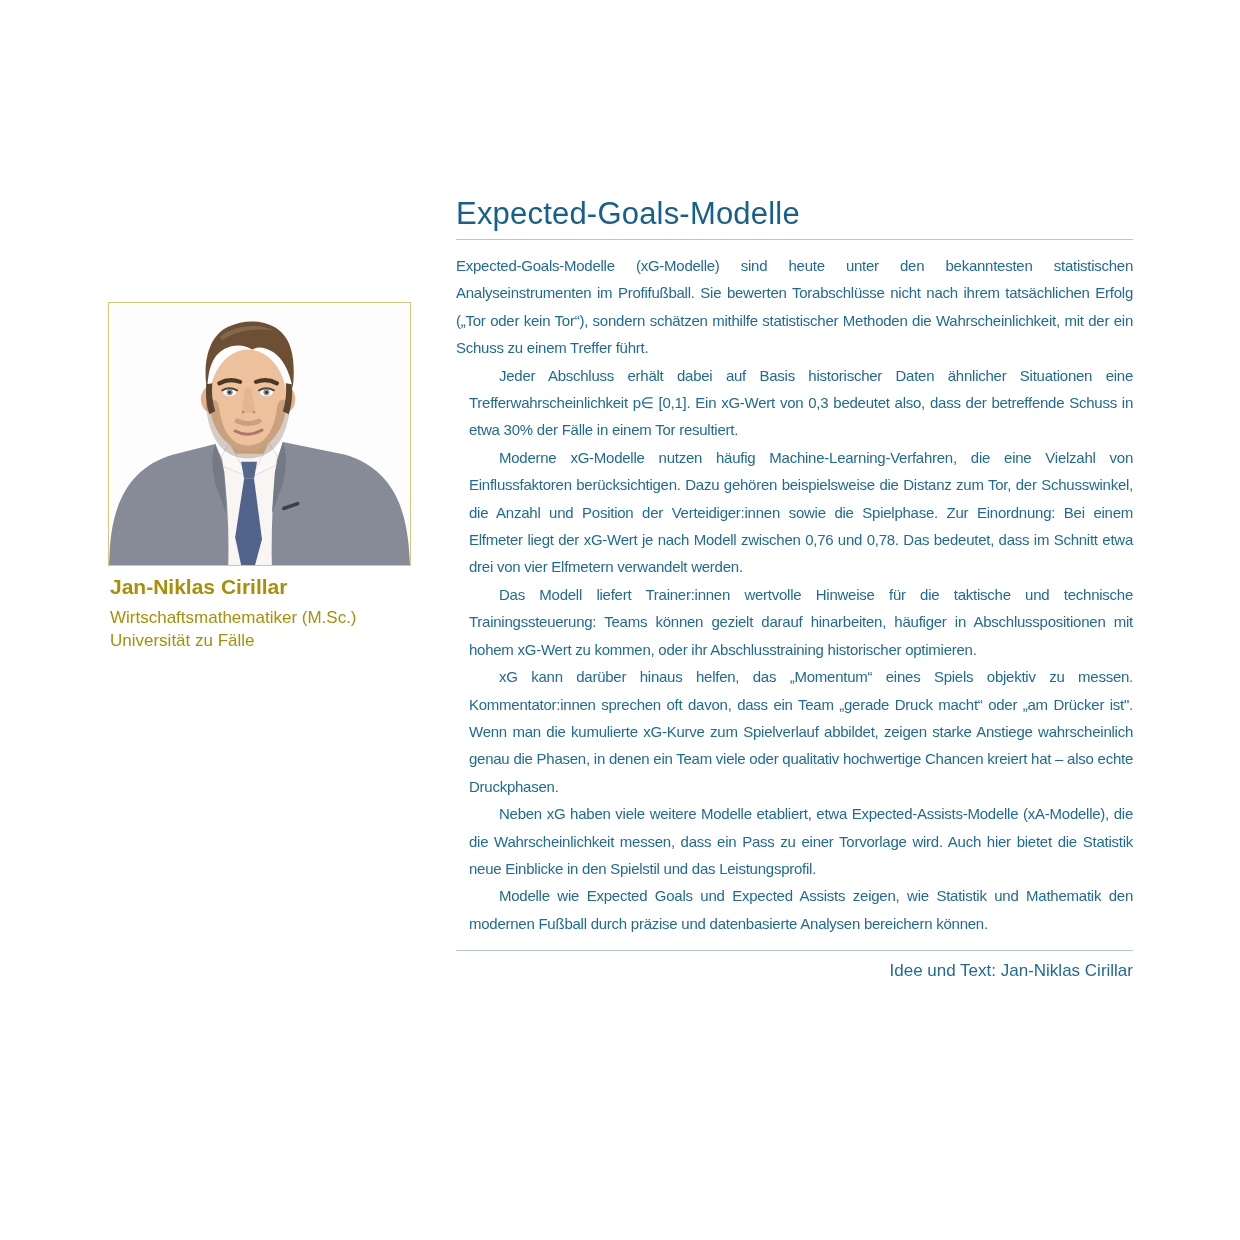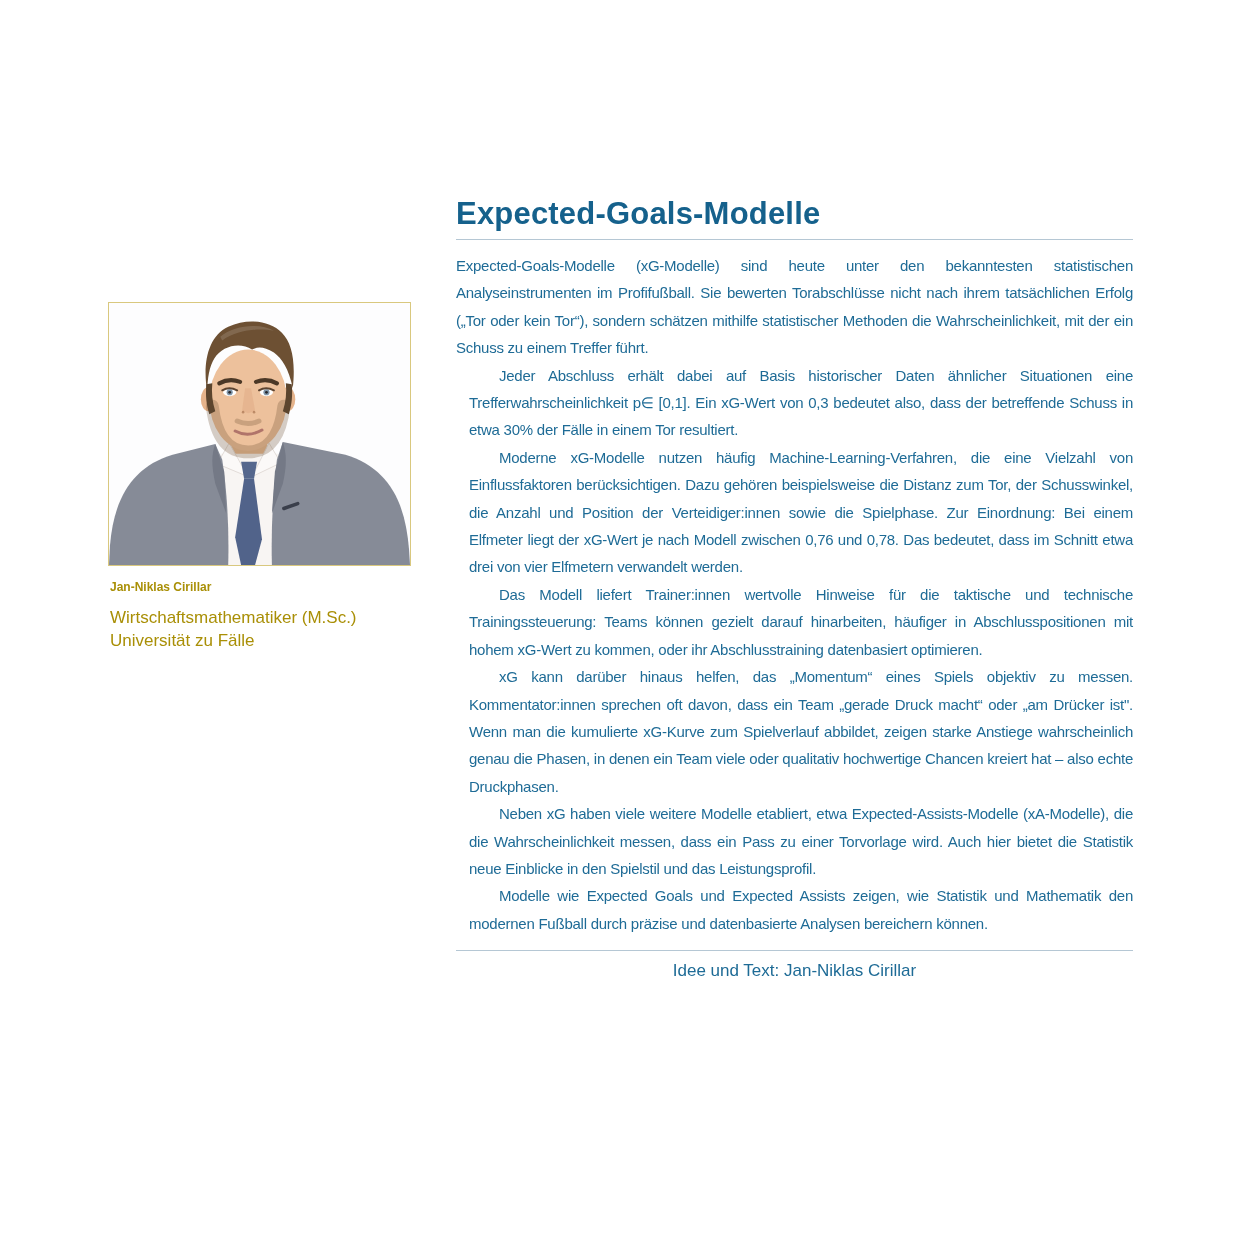--- a/index.html
+++ b/index.html
@@ -41,42 +41,42 @@
   .portrait-figure svg { display: block; width: 100%; height: 100%; }
 
   .caption {
     position: absolute;
     left: 110px;
     top: 577px;
     width: 320px;
     color: var(--caption-gold);
   }
   .caption .name {
-    font-size: 12px;
+    font-size: 21px;
     font-weight: bold;
     line-height: 20px;
     margin: 0 0 9px 0;
   }
   .caption .line {
     font-size: 17px;
     line-height: 23px;
   }
 
   
   .article {
     position: absolute;
     left: 456px;
     top: 197px;
     width: 677px;
   }
   .page-title {
     margin: 0;
     font-size: 31px;
     line-height: 33px;
-    font-weight: bold;
+    font-weight: normal;
     letter-spacing: 0.2px;
     color: var(--heading-blue);
   }
   .rule {
     border: none;
     border-top: 1px solid var(--divider-blue);
     margin: 0;
     height: 0;
   }
   .title-rule { margin-top: 9px; }
@@ -87,21 +87,21 @@
     letter-spacing: -0.25px;
     color: var(--body-blue);
     text-align: justify;
   }
   .body-text p { margin: 0; }
   .body-text p.indent { text-indent: 30px; margin-left: 13px; }
 
   .credit-rule { margin-top: 13px; }
   .credit {
     margin-top: 9px;
-    text-align: center;
+    text-align: right;
     font-size: 17px;
     line-height: 22px;
     color: var(--body-blue);
   }
 </style>
 </head>
 <body>
 
 <div class="page">
 
@@ -167,21 +167,21 @@
     <div class="line">Universität zu Fälle</div>
   </div>
 
   <div class="article">
     <h1 class="page-title">Expected-Goals-Modelle</h1>
     <hr class="rule title-rule">
     <div class="body-text">
       <p>Expected-Goals-Modelle (xG-Modelle) sind heute unter den bekanntesten statistischen Analyseinstrumenten im Profifußball. Sie bewerten Torabschlüsse nicht nach ihrem tatsächlichen Erfolg („Tor oder kein Tor“), sondern schätzen mithilfe statistischer Methoden die Wahrscheinlichkeit, mit der ein Schuss zu einem Treffer führt.</p>
       <p class="indent">Jeder Abschluss erhält dabei auf Basis historischer Daten ähnlicher Situationen eine Trefferwahrscheinlichkeit p∈ [0,1]. Ein xG-Wert von 0,3 bedeutet also, dass der betreffende Schuss in etwa 30% der Fälle in einem Tor resultiert.</p>
       <p class="indent">Moderne xG-Modelle nutzen häufig Machine-Learning-Verfahren, die eine Vielzahl von Einflussfaktoren berücksichtigen. Dazu gehören beispielsweise die Distanz zum Tor, der Schusswinkel, die Anzahl und Position der Verteidiger:innen sowie die Spielphase. Zur Einordnung: Bei einem Elfmeter liegt der xG-Wert je nach Modell zwischen 0,76 und 0,78. Das bedeutet, dass im Schnitt etwa drei von vier Elfmetern verwandelt werden.</p>
-      <p class="indent">Das Modell liefert Trainer:innen wertvolle Hinweise für die taktische und technische Trainingssteuerung: Teams können gezielt darauf hinarbeiten, häufiger in Abschlusspositionen mit hohem xG-Wert zu kommen, oder ihr Abschlusstraining datenbasiert optimieren.</p>
+      <p class="indent">Das Modell liefert Trainer:innen wertvolle Hinweise für die taktische und technische Trainingssteuerung: Teams können gezielt darauf hinarbeiten, häufiger in Abschlusspositionen mit hohem xG-Wert zu kommen, oder ihr Abschlusstraining historischer optimieren.</p>
       <p class="indent">xG kann darüber hinaus helfen, das „Momentum“ eines Spiels objektiv zu messen. Kommentator:innen sprechen oft davon, dass ein Team „gerade Druck macht“ oder „am Drücker ist". Wenn man die kumulierte xG-Kurve zum Spielverlauf abbildet, zeigen starke Anstiege wahrscheinlich genau die Phasen, in denen ein Team viele oder qualitativ hochwertige Chancen kreiert hat – also echte Druckphasen.</p>
       <p class="indent">Neben xG haben viele weitere Modelle etabliert, etwa Expected-Assists-Modelle (xA-Modelle), die die Wahrscheinlichkeit messen, dass ein Pass zu einer Torvorlage wird. Auch hier bietet die Statistik neue Einblicke in den Spielstil und das Leistungsprofil.</p>
       <p class="indent">Modelle wie Expected Goals und Expected Assists zeigen, wie Statistik und Mathematik den modernen Fußball durch präzise und datenbasierte Analysen bereichern können.</p>
     </div>
     <hr class="rule credit-rule">
     <div class="credit">Idee und Text: Jan-Niklas Cirillar</div>
   </div>
 
 </div>
 

